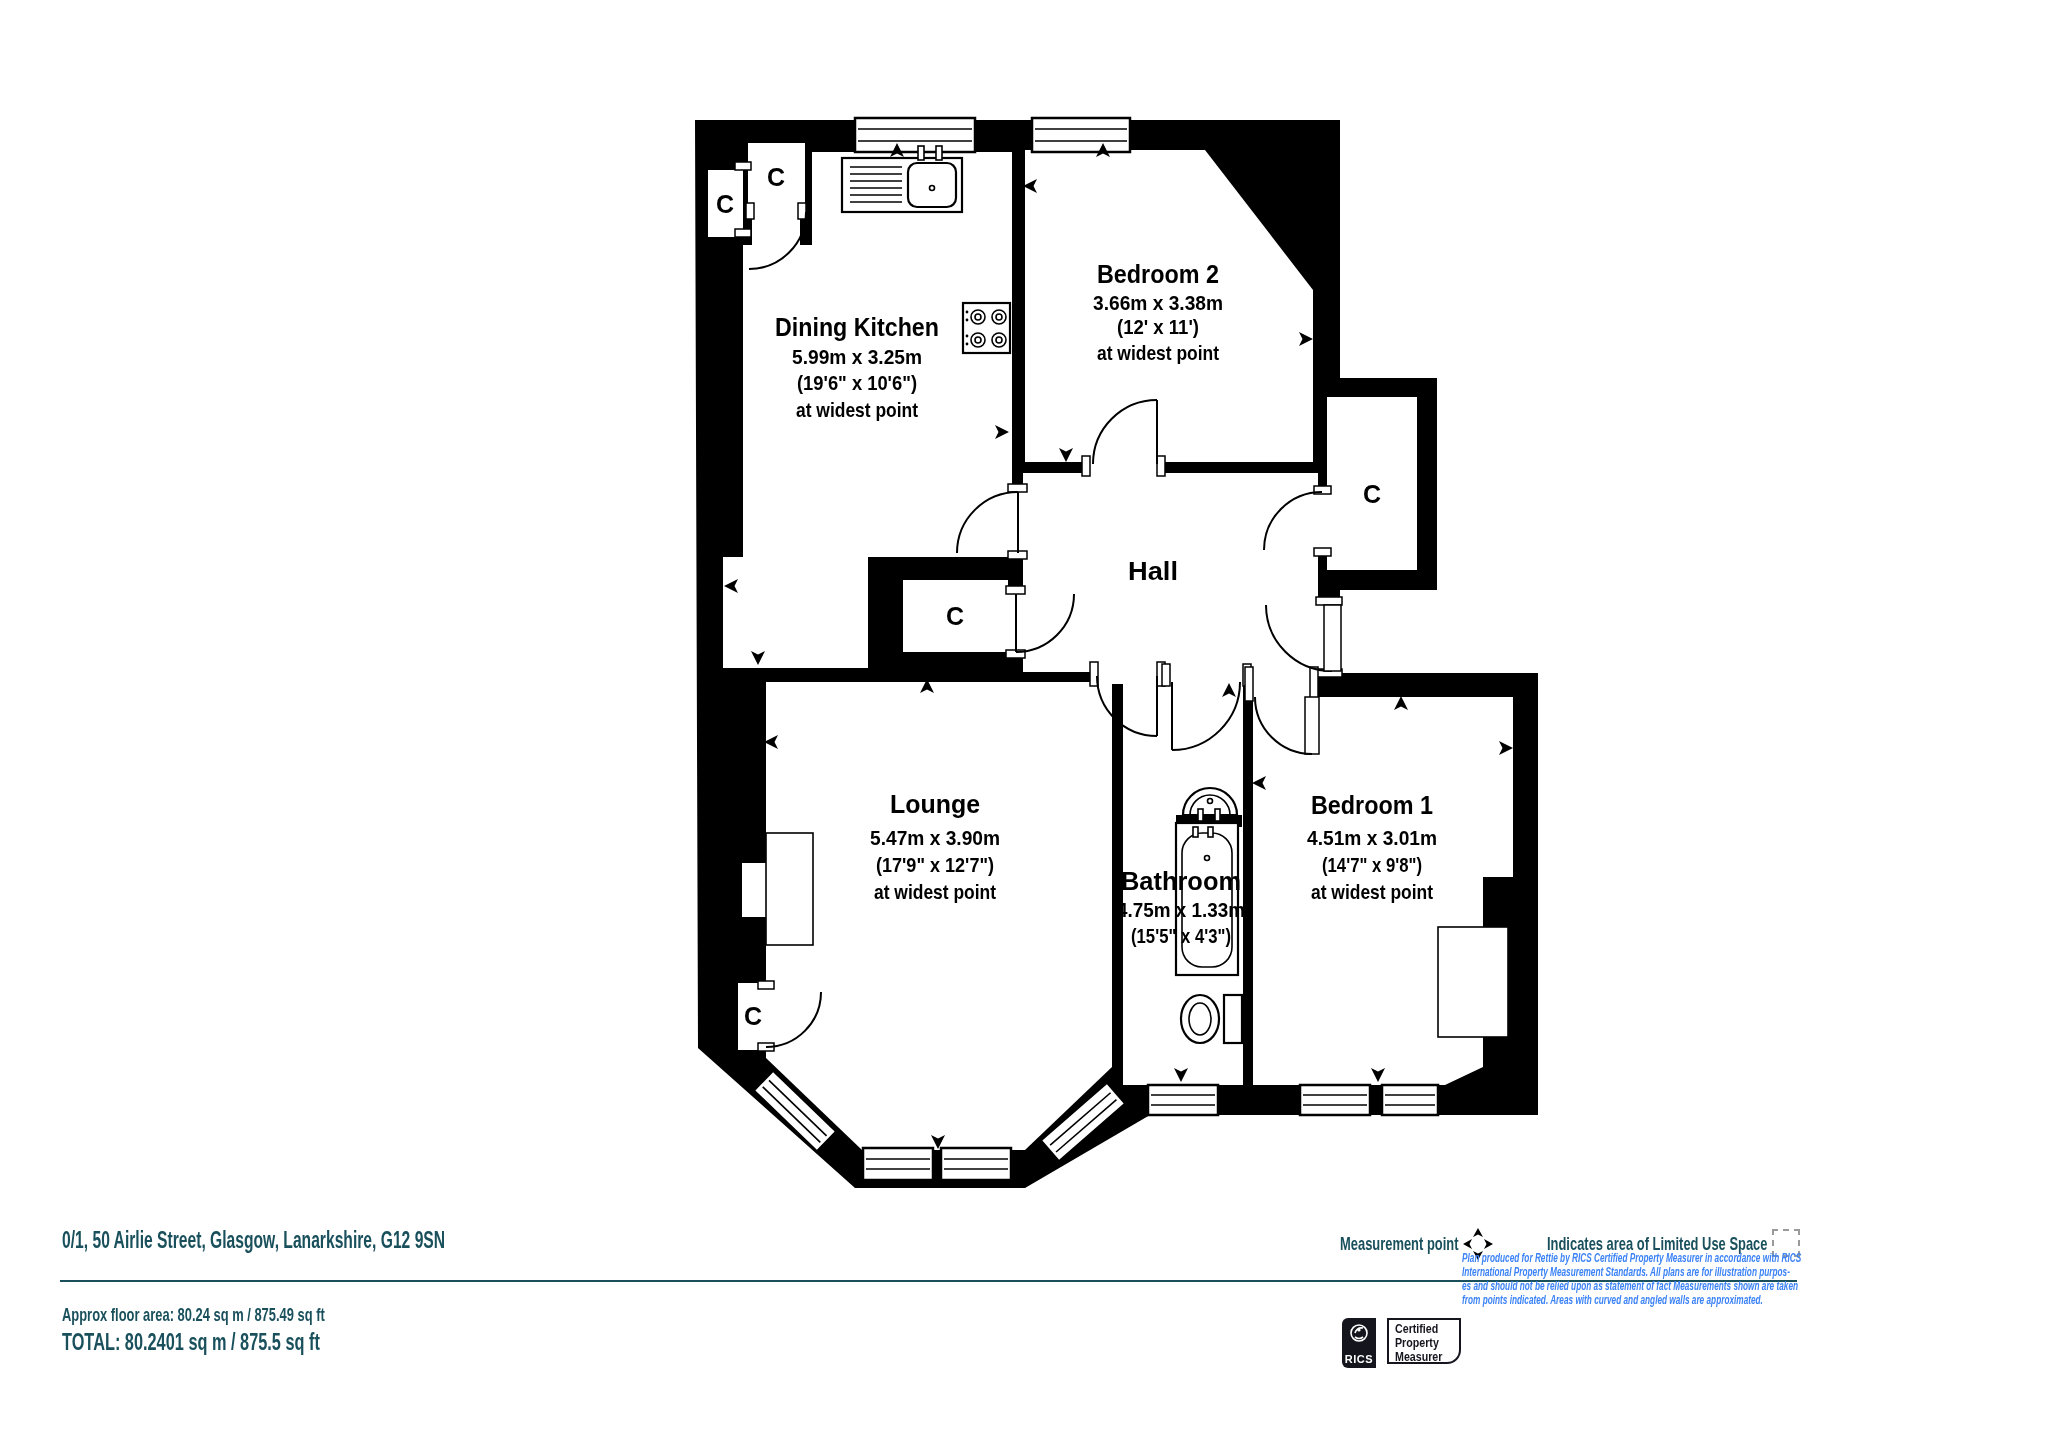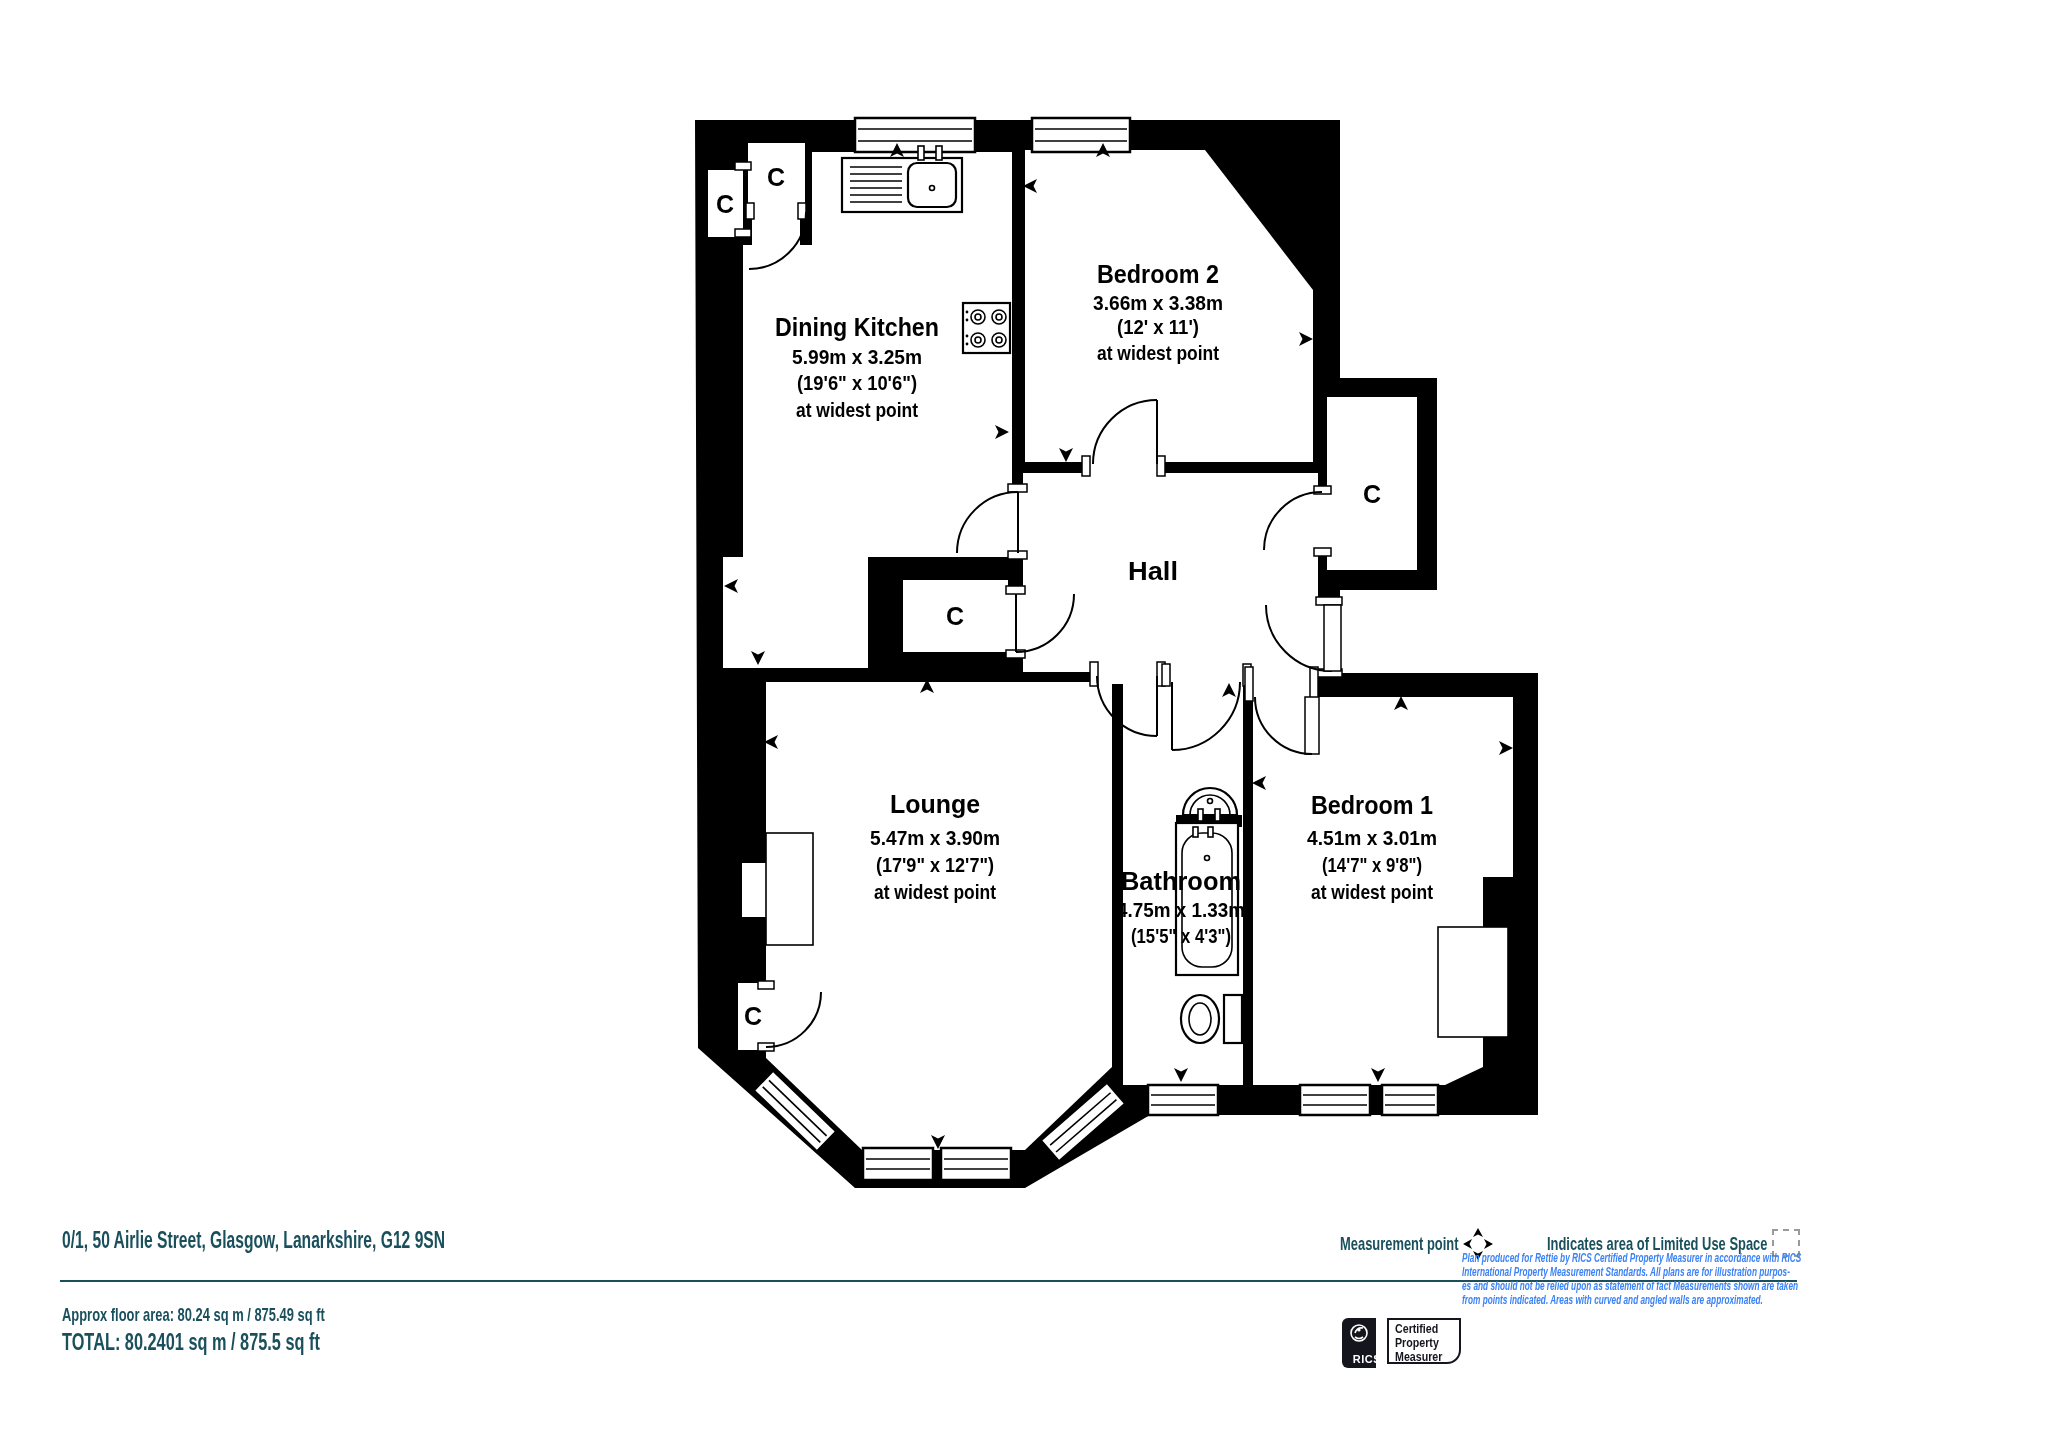--- a/index.html
+++ b/index.html
@@ -24,21 +24,21 @@
   .divider{position:absolute;left:60px;top:1280px;width:1737px;height:2px;background:#19505C;}
   .leg-mp{left:1340px;top:1233px;font-size:19px;font-weight:700;}
   .leg-lus{left:1547px;top:1233px;font-size:19px;font-weight:700;}
   .lus-box{position:absolute;left:1772px;top:1229px;width:24px;height:24px;border:2px dashed #9a9a9a;background:#fff;}
   .mp-icon{position:absolute;left:1462px;top:1227px;}
   .rics{position:absolute;left:1342px;top:1318px;width:110px;height:50px;}
   .rics-black{position:absolute;left:0;top:0;width:34px;height:50px;background:#15151e;border-radius:6px 0 0 6px;}
   .rics-cert{position:absolute;left:34px;top:0;width:74px;height:46px;border:2px solid #15151e;
              border-radius:0 0 14px 0;background:#fff;padding-left:6px;padding-top:2px;box-sizing:border-box;margin-left:11px;}
   .rics-cert div{font-size:13px;line-height:14px;font-weight:700;color:#15151e;transform:scaleX(0.82);transform-origin:0 50%;}
-  .rics-brand{position:absolute;left:8px;bottom:3px;width:34px;text-align:center;color:#fff;
+  .rics-brand{position:absolute;left:0;bottom:3px;width:34px;text-align:center;color:#fff;
               font-size:11px;font-weight:700;letter-spacing:0.5px;}
   .disc{position:absolute;left:1462px;top:1252px;width:520px;color:#3b82f6;font-style:italic;}
   .disc div{font-size:12.5px;line-height:13.9px;font-weight:700;transform:scaleX(0.66);transform-origin:0 50%;white-space:nowrap;}
 </style>
 </head>
 <body>
 
 <div id="page">
 
   <svg id="plan-svg" width="2048" height="1448" viewBox="0 0 2048 1448">

